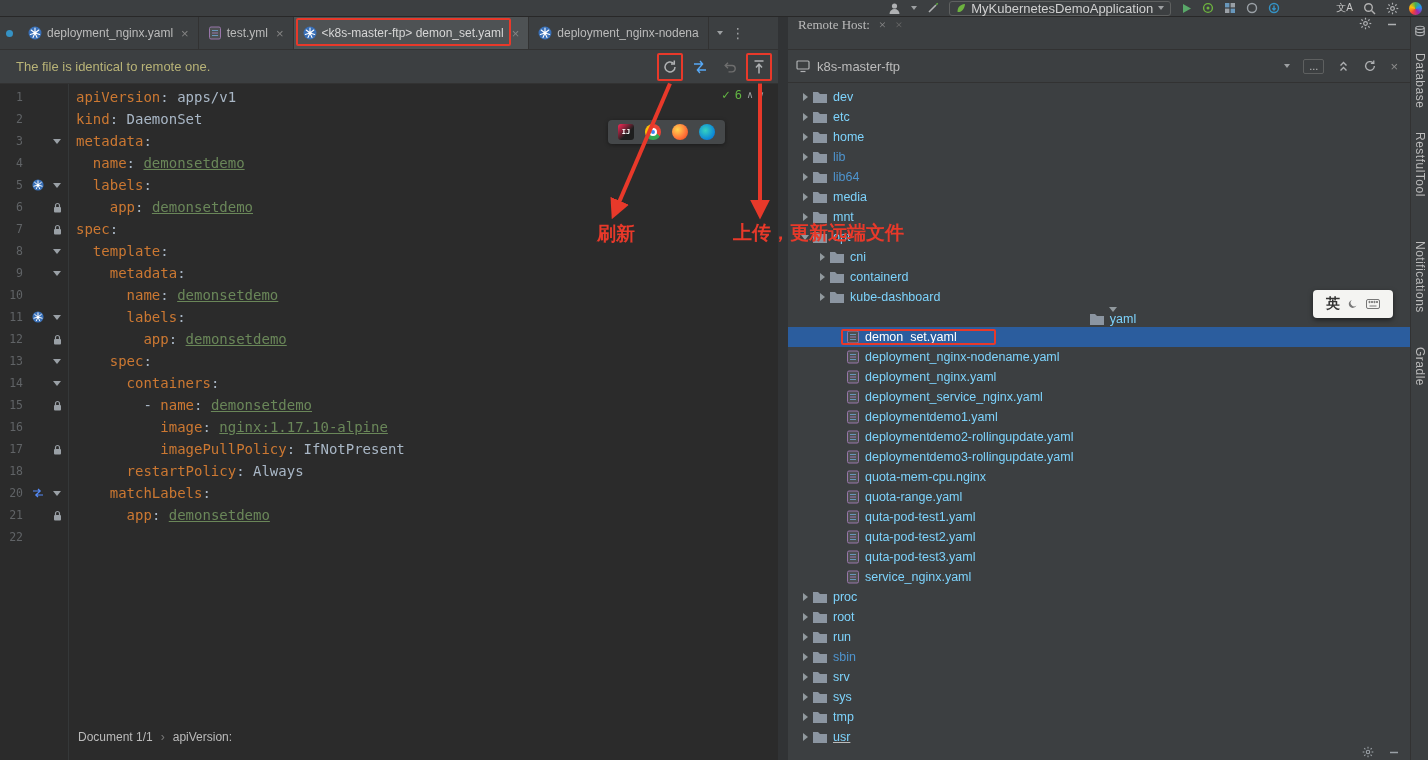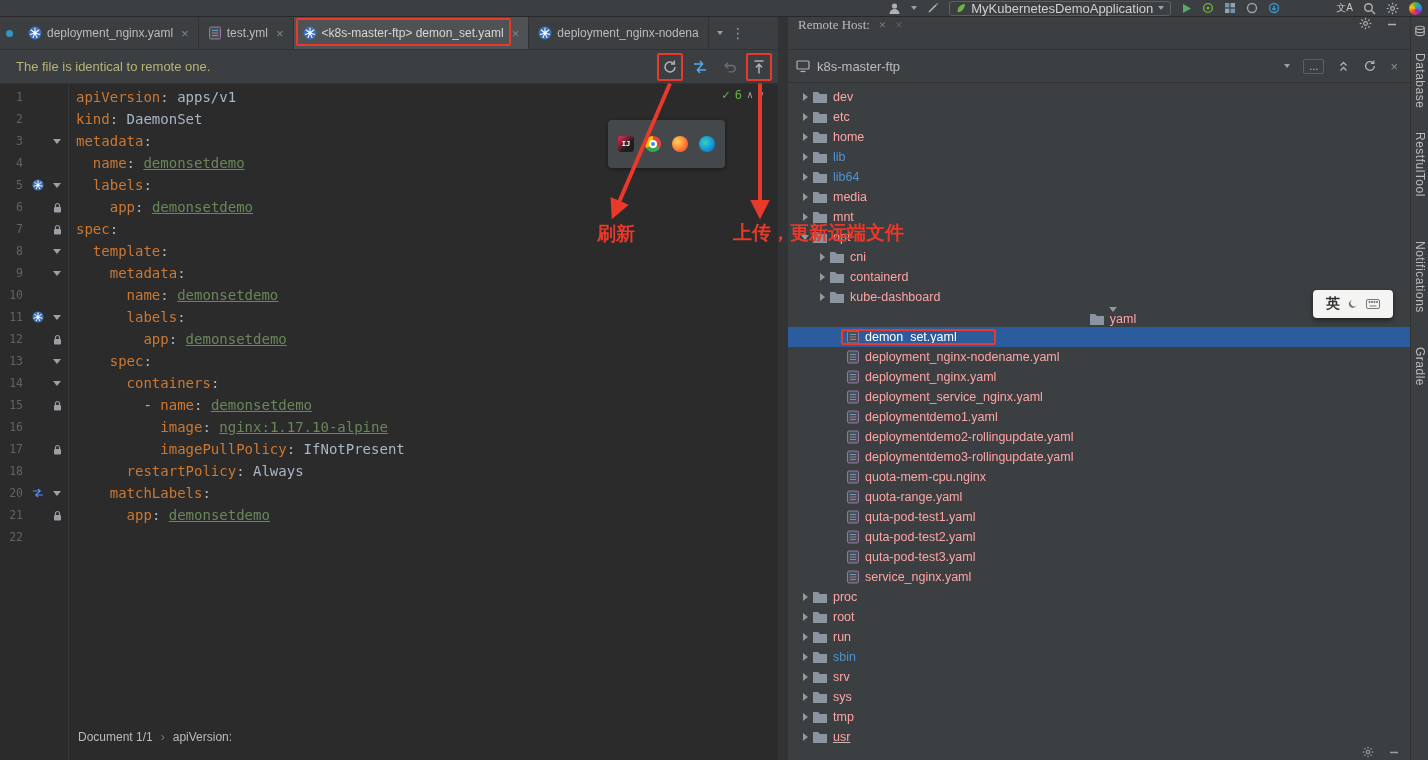--- a/index.html
+++ b/index.html
@@ -71,21 +71,21 @@
   .tk-ref { color:#6a8759; text-decoration:underline; }
   .chv-d { width:0;height:0;border-left:4px solid transparent;border-right:4px solid transparent;border-top:5px solid #9aa0a6; display:inline-block;}
 
   .inspection { position:absolute; top:3px; right:14px; display:flex; align-items:center;
     gap:5px; font-size:12px; color:#afb1b3; }
   .inspection .ok { color:#62b543; font-size:13px; }
   .inspection .cnt { color:#62b543; }
   .inspection .nav { font-size:10px; color:#9da0a2; }
 
   .browserbar { position:absolute; top:36px; left:608px; background:#45484a;
-    border-radius:4px; padding:16px 10px; display:flex; gap:11px; align-items:center;
+    border-radius:4px; padding:4px 10px; display:flex; gap:11px; align-items:center;
     box-shadow:0 1px 4px rgba(0,0,0,.4); }
   .bico { width:16px; height:16px; border-radius:50%; position:relative; }
   .b-ij { border-radius:3px; background:linear-gradient(135deg,#fe2857 0%,#1e1e1e 60%);
     color:#fff; font-size:7px; font-weight:bold; display:flex;align-items:center;justify-content:center; }
   .b-chrome { background:conic-gradient(#ea4335 0 33%,#34a853 33% 66%,#fbbc05 66% 100%); }
   .b-chrome::after { content:""; position:absolute; inset:4px; border-radius:50%;
     background:#4285f4; border:2px solid #fff; }
   .b-ff { background:radial-gradient(circle at 35% 35%, #ffd54f, #ff7139 60%, #e1420f); }
   .b-edge { background:radial-gradient(circle at 40% 40%, #35d2c0, #0b84d8 70%); }
 
@@ -105,21 +105,21 @@
   .more-btn { border:1px solid #5e6060; border-radius:2px; font-size:11px; color:#bbbbbb;
     padding:0 5px; line-height:13px; }
   .tree { flex:1; padding-top:4px; overflow:hidden; font-size:12.5px; }
   .trow { height:20px; display:flex; align-items:center; }
   .trow.sel { background:#2b5d9e; color:#ffffff; }
   .trow.sel .tlb { color:#ffffff; }
   .chv { width:14px; display:flex; justify-content:center; align-items:center; flex:none;}
   .chv-r { width:0;height:0;border-top:4px solid transparent;border-bottom:4px solid transparent;border-left:5px solid #91999e; display:inline-block;}
   .chv-dn { width:0;height:0;border-left:4px solid transparent;border-right:4px solid transparent;border-top:5px solid #91999e; display:inline-block;}
   .trow-main { display:flex; align-items:center; gap:5px; }
-  .tlb { color:#fca5a5; white-space:nowrap; }
+  .tlb { color:#7dd3fc; white-space:nowrap; }
   .tlb.link { color:#4e94ce; }
   .panel-footer { position:absolute; right:10px; bottom:2px; display:flex; gap:14px; align-items:center; }
 
   
   .vlabel { writing-mode:vertical-rl; font-size:12px; color:#bbbbbb; letter-spacing:.5px; }
   .rb-ic { margin-top:8px; }
   .rb-1 { margin-top:16px; } .rb-2 { margin-top:24px; } .rb-3 { margin-top:44px; } .rb-4 { margin-top:34px; }
 
   
   .ime { position:absolute; left:1313px; top:290px; width:80px; height:28px;

